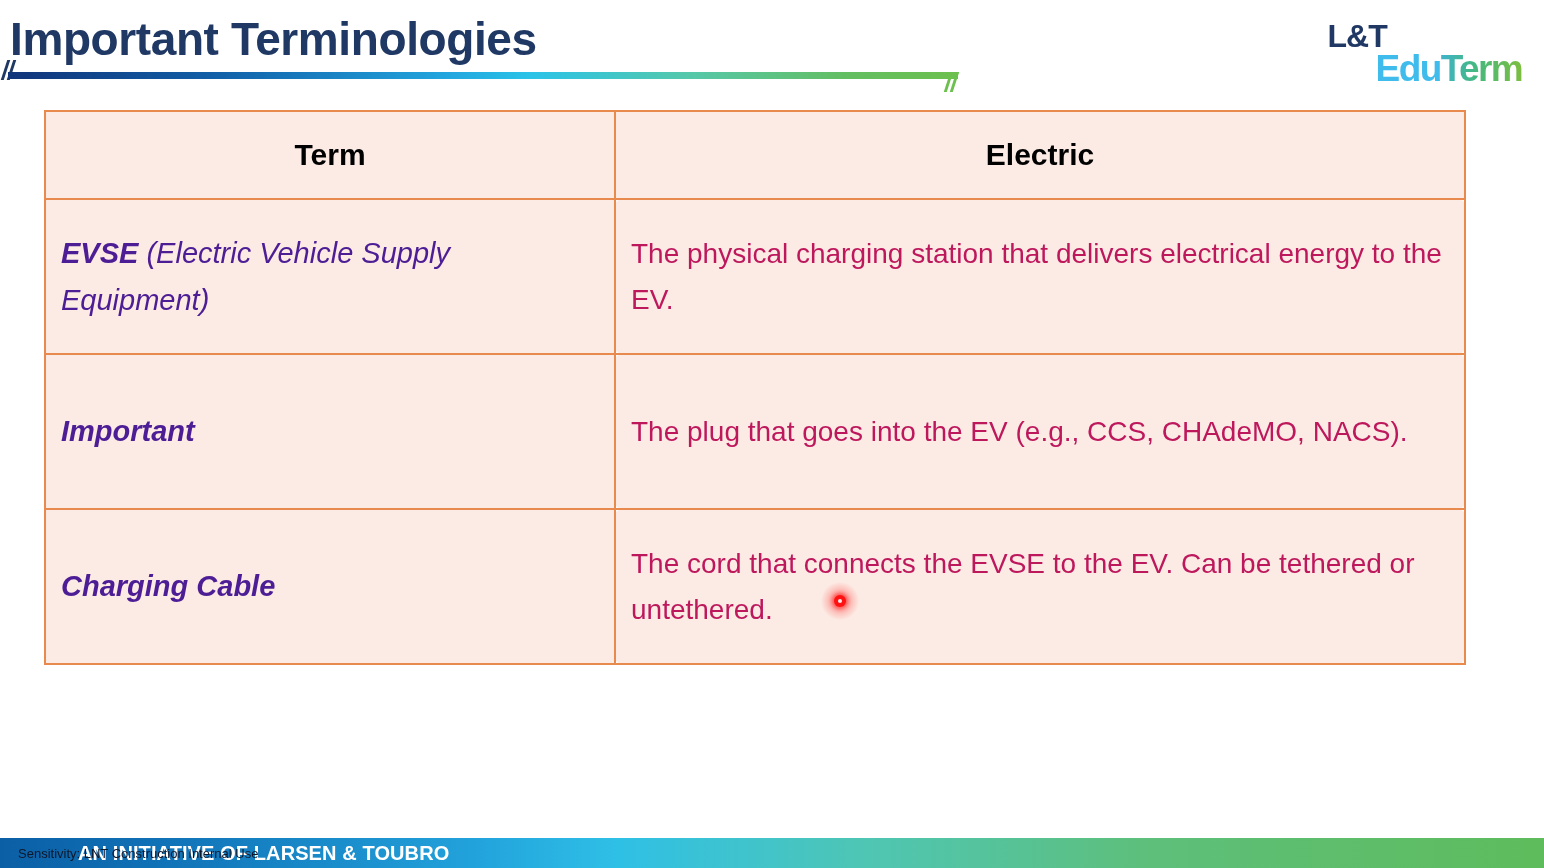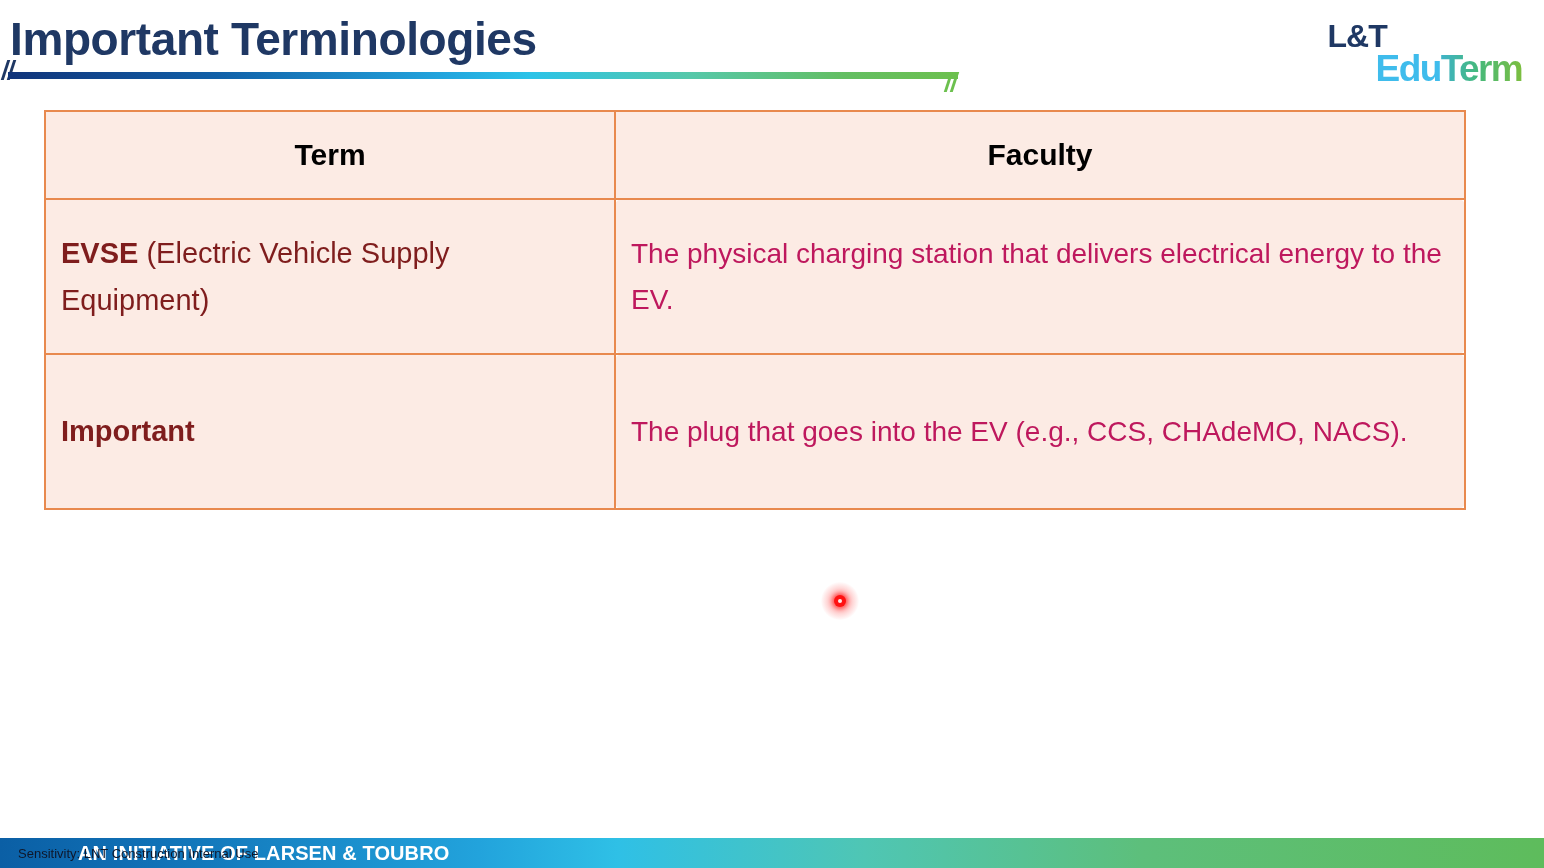--- a/index.html
+++ b/index.html
@@ -90,22 +90,23 @@
     height:88px;
     text-align:center;
     font-size:30px;
     font-weight:bold;
     color:#000000;
   }
   td.term-cell {
     height:155px;
     padding:0 14px;
     font-size:29px;
-    color:#7f1d1d;
+    color:#4c1d95;
     line-height:1.62;
+    font-style:italic;
   }
   td.mean-cell {
     height:155px;
     padding:0 16px;
     font-size:28px;
     color:#be185d;
     line-height:1.62;
     border-radius:7px;
   }
   .row-first td.term-cell, .row-first td.mean-cell { vertical-align:top; padding-top:12px; }
@@ -180,32 +181,36 @@
 </div>
 
 <table id="terms-table">
   <colgroup>
     <col class="c-term">
     <col class="c-mean">
   </colgroup>
   <thead>
     <tr>
       <th class="head-cell">Term</th>
-      <th class="head-cell">Faculty</th>
+      <th class="head-cell">Electric</th>
     </tr>
   </thead>
   <tbody id="table-body">
       <tr class="row-first">
         <td class="term-cell"><span class="term-bold">EVSE</span><span> (Electric Vehicle Supply Equipment)</span></td>
         <td class="mean-cell">The physical charging station that delivers electrical energy to the EV.</td>
       </tr>
       <tr>
         <td class="term-cell"><span class="term-bold">Important</span></td>
         <td class="mean-cell">The plug that goes into the EV (e.g., CCS, CHAdeMO, NACS).</td>
       </tr>
+      <tr>
+        <td class="term-cell"><span class="term-bold">Charging Cable</span></td>
+        <td class="mean-cell">The cord that connects the EVSE to the EV. Can be tethered or untethered.</td>
+      </tr>
     </tbody>
 </table>
 
 <div id="click-marker" style="left: 840px; top: 601px;">
   <span class="halo"></span>
   <span class="dot"></span>
 </div>
 
 <div id="footer-bar">
   <div id="footer-initiative">AN INITIATIVE OF LARSEN &amp; TOUBRO</div>

